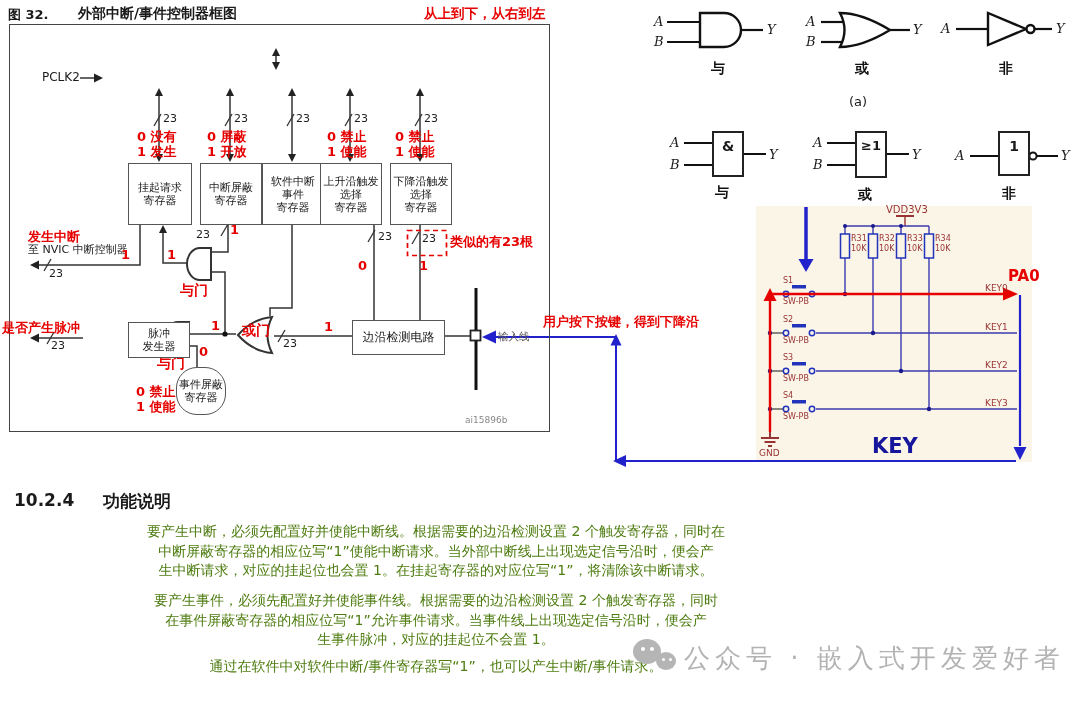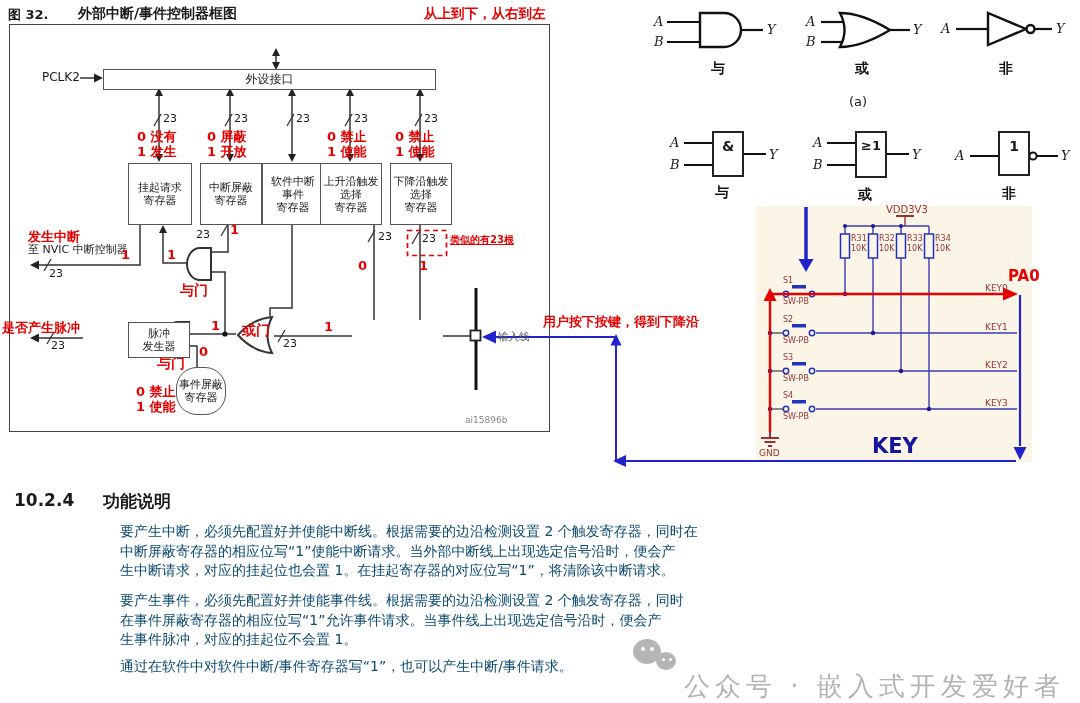--- a/index.html
+++ b/index.html
@@ -14,21 +14,21 @@
        font-size:11px;line-height:13px;text-align:center;}
   .bigbox{position:absolute;border:1.5px solid #555;background:#fff;display:flex;
        align-items:center;justify-content:center;font-size:12px;}
   .frame{position:absolute;left:9px;top:24px;width:539px;height:406px;border:1.5px solid #444;}
   .wiring{position:absolute;left:0;top:0;}
   .panel{position:absolute;left:756px;top:206px;width:276px;height:256px;background:#fbf5e8;}
   .iecbox{position:absolute;border:2px solid #222;background:#fff;text-align:center;font-size:14px;
           font-weight:bold;padding-top:5px;box-sizing:border-box;}
   .ital{font-family:"DejaVu Serif","Liberation Serif",serif;font-style:italic;font-size:13px;}
   .gatecn{font-size:14px;font-weight:bold;color:#111;}
-  .para{position:absolute;width:632px;font-size:14px;line-height:19.5px;white-space:pre-line;color:#0c4a6e;}
+  .para{position:absolute;width:632px;font-size:14px;line-height:19.5px;white-space:pre-line;color:#4d7c0f;text-align:center;}
   .wm-big{position:absolute;width:28px;height:25px;border-radius:50%;background:#b5b5b5;}
   .wm-sm{position:absolute;width:20px;height:18px;border-radius:50%;background:#b5b5b5;}
   .wm-eye{position:absolute;width:4px;height:4px;border-radius:50%;background:#fff;}
   .wm-text{position:absolute;font-size:26px;letter-spacing:5px;color:#b3b3b3;}
 </style>
 </head>
 <body>
 
 <div class="page">
 
@@ -224,23 +224,20 @@
     <circle cx="1033" cy="156" r="3.6" stroke="#111" stroke-width="2" fill="#fff"></circle>
   </svg>
 
   <div class="abs b" style="left:8px;top:6px;font-size:13px;">图 32.</div>
   <div class="abs b" style="left:78px;top:5px;font-size:14px;">外部中断/事件控制器框图</div>
   <div class="abs red" style="left:424px;top:5px;font-size:13.5px;">从上到下，从右到左</div>
 
   <div class="frame"></div>
 
   <div class="abs" style="left:42px;top:70px;font-size:12px;">PCLK2</div>
-  <div class="bigbox" style="left:103px;top:69px;width:331px;height:19px;">
-      <span>外设接口</span>
-    </div>
 
   <div class="abs" style="left:163px;top:112px;font-size:11px;">23</div>
   <div class="abs" style="left:234px;top:112px;font-size:11px;">23</div>
   <div class="abs" style="left:296px;top:112px;font-size:11px;">23</div>
   <div class="abs" style="left:354px;top:112px;font-size:11px;">23</div>
   <div class="abs" style="left:424px;top:112px;font-size:11px;">23</div>
 
   <div class="abs red" style="left:137px;top:128px;font-size:13px;">0 没有</div>
   <div class="abs red" style="left:137px;top:143px;font-size:13px;">1 发生</div>
   <div class="abs red" style="left:207px;top:128px;font-size:13px;">0 屏蔽</div>
@@ -286,22 +283,25 @@
 
   <div class="abs red" style="left:211px;top:318px;font-size:13px;">1</div>
   <div class="abs red" style="left:242px;top:322px;font-size:14px;">或门</div>
   <div class="abs" style="left:283px;top:337px;font-size:11px;">23</div>
   <div class="abs red" style="left:324px;top:319px;font-size:13px;">1</div>
 
   <div class="abs red" style="left:358px;top:258px;font-size:13px;">0</div>
   <div class="abs" style="left:378px;top:230px;font-size:11px;">23</div>
   <div class="abs" style="left:422px;top:232px;font-size:11px;">23</div>
   <div class="abs red" style="left:419px;top:258px;font-size:13px;">1</div>
-  <div class="abs red" style="left:450px;top:233px;font-size:10px;text-decoration:underline;">类似的有23根</div>
-
+  <div class="abs red" style="left:450px;top:233px;font-size:13px;">类似的有23根</div>
+
+  <div class="bigbox" style="left:352px;top:320px;width:91px;height:33px;">
+      <span>边沿检测电路</span>
+    </div>
   <div class="abs" style="left:498px;top:330px;font-size:10.5px;color:#555;">输入线</div>
   <div class="abs red" style="left:543px;top:313px;font-size:13px;">用户按下按键，得到下降沿</div>
 
   <div class="abs red" style="left:145px;top:319px;font-size:13px;">0</div>
   <div class="abs" style="left:148px;top:338px;font-size:11px;">23</div>
   <div class="abs red" style="left:157px;top:355px;font-size:14px;">与门</div>
   <div class="abs red" style="left:199px;top:344px;font-size:13px;">0</div>
 
   <div class="abs red" style="left:2px;top:319px;font-size:13px;">是否产生脉冲</div>
   <div class="abs" style="left:51px;top:339px;font-size:11px;">23</div>
@@ -391,15 +391,15 @@
   <div class="para" style="left:120px;top:657px;">通过在软件中对软件中断/事件寄存器写“1”，也可以产生中断/事件请求。</div>
 
   <div>
     <div class="wm-big" style="left:633px;top:639px;"></div>
     <div class="wm-eye" style="left:641px;top:647px;"></div>
     <div class="wm-eye" style="left:650px;top:647px;"></div>
     <div class="wm-sm" style="left:656px;top:652px;"></div>
     <div class="wm-eye" style="left:662px;top:658px;width:3px;height:3px;"></div>
     <div class="wm-eye" style="left:669px;top:658px;width:3px;height:3px;"></div>
   </div>
-  <div class="wm-text" style="left:684px;top:641px;margin-top:28px;">公众号 · 嵌入式开发爱好者</div>
+  <div class="wm-text" style="left:684px;top:641px;">公众号 · 嵌入式开发爱好者</div>
 
 </div>
 
 </body></html>

